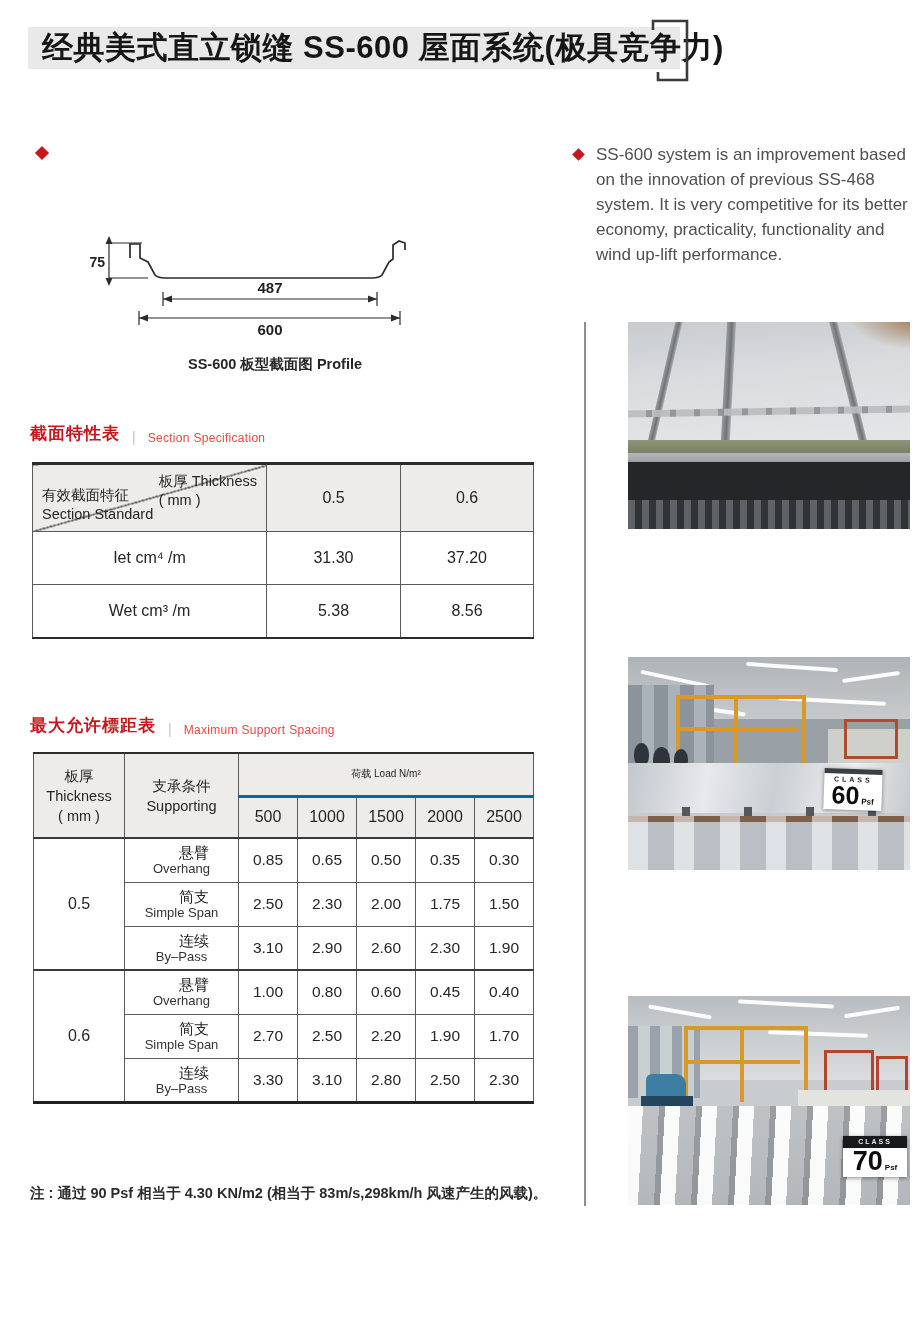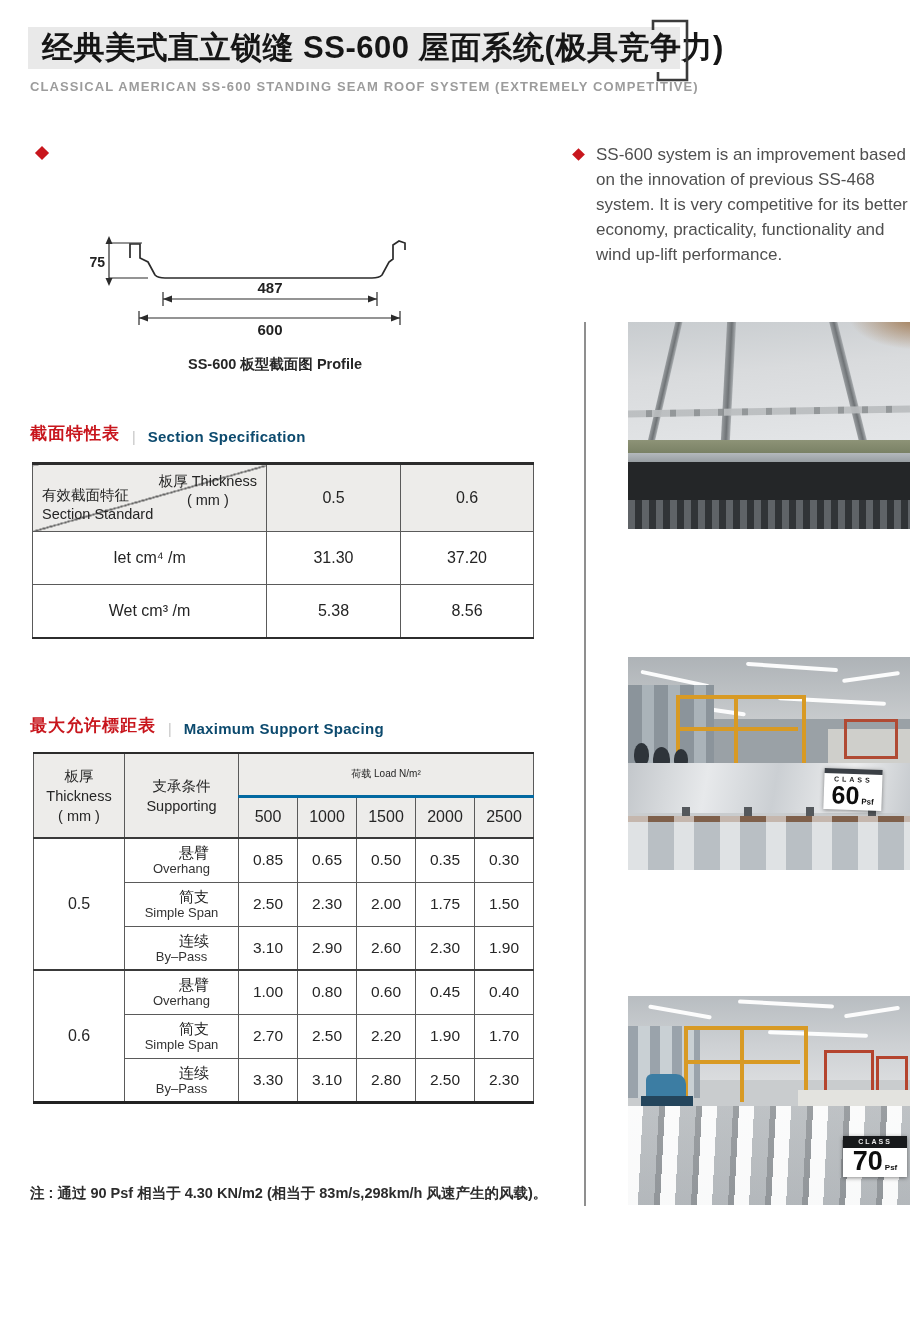--- a/index.html
+++ b/index.html
@@ -21,31 +21,31 @@
 
   
   .profile-svg{left:84px;top:234px;}
   .profile-caption{left:60px;top:355px;width:430px;text-align:center;
                    font-size:14.5px;font-weight:700;color:#262626;}
 
   
   .sec-h{display:flex;align-items:flex-end;white-space:nowrap;}
   .sec-h .zh{font-size:17px;font-weight:800;color:#c8161d;letter-spacing:1px;}
   .sec-h .sep{color:#c4c4c4;margin:0 12px;font-size:14px;font-weight:400;}
-  .sec-h .en{font-size:15px;font-weight:700;color:#0c4a6e;letter-spacing:.3px;}
+  .sec-h .en{font-size:12px;font-weight:400;color:#ef4444;letter-spacing:.3px;}
 
   
   table{border-collapse:collapse;table-layout:fixed;}
   .t1{left:32px;top:462px;width:501px;border-top:3px solid #2c2c2c;border-bottom:2.5px solid #2c2c2c;}
   .t1 td{border:1px solid #5a5a5a;text-align:center;vertical-align:middle;font-size:16px;color:#242424;}
   .t1 .hcell{background:#edecea;}
   .t1 .diag{position:relative;background:
       linear-gradient(to bottom right,#edecea calc(50% - 0.8px),#666 calc(50% - 0.8px),
                       #666 calc(50% + 0.8px),#edecea calc(50% + 0.8px));}
-  .diag-top{position:absolute;top:7px;right:9px;text-align:center;font-size:14.5px;line-height:19px;color:#242424;}
+  .diag-top{position:absolute;top:7px;right:9px;text-align:left;font-size:14.5px;line-height:19px;color:#242424;}
   .diag-bottom{position:absolute;left:9px;bottom:7px;text-align:left;font-size:14.5px;line-height:19px;color:#242424;}
 
   .t2{left:33px;top:752px;width:500px;border-top:2.5px solid #2c2c2c;border-bottom:3px solid #222;}
   .t2 td{border:1px solid #5a5a5a;text-align:center;vertical-align:middle;color:#262626;}
   .t2 thead td{background:#edecea;border-bottom:2px solid #3a3a3a;font-size:15px;}
   .t2 thead td.load-h{border-bottom:3px solid #0369a1;font-size:10px;}
   .t2 thead td.load-c{font-size:16px;}
   .t2 .th-lines{line-height:20px;font-size:14.5px;}
   .t2 tbody td{font-size:15.5px;}
   .t2 tr.gsep td{border-top:2px solid #3a3a3a;}
@@ -137,21 +137,20 @@
                  font-weight:700;line-height:12px;}
   .badge3 .bval{font-size:27px;}
 </style>
 </head>
 <body>
 
 <div id="page">
 
   <div class="abs title-bar"></div>
   <div class="abs title-zh">经典美式直立锁缝 SS-600 屋面系统(极具竞争力)</div>
-  <div class="abs title-en">CLASSICAL AMERICAN SS-600 STANDING SEAM ROOF SYSTEM (EXTREMELY COMPETITIVE)</div>
   <svg class="abs bracket" width="46" height="72" viewBox="0 0 46 72">
     <path d="M 7,16 V 7 H 41 V 66 H 12 V 58" fill="none" stroke="#3b3b3b" stroke-width="2.6"></path>
   </svg>
 
   <div class="abs diamond" style="left:37px;top:148px;"></div>
 
   <div class="abs diamond" style="left:574px;top:150px;width:9px;height:9px;"></div>
   <div class="abs intro-en">SS-600 system is an improvement based on the innovation of previous SS-468 system. It is very competitive for its better economy, practicality, functionality and wind up-lift performance.</div>
 
   <svg class="abs profile-svg" width="356" height="116" viewBox="0 0 356 116">

